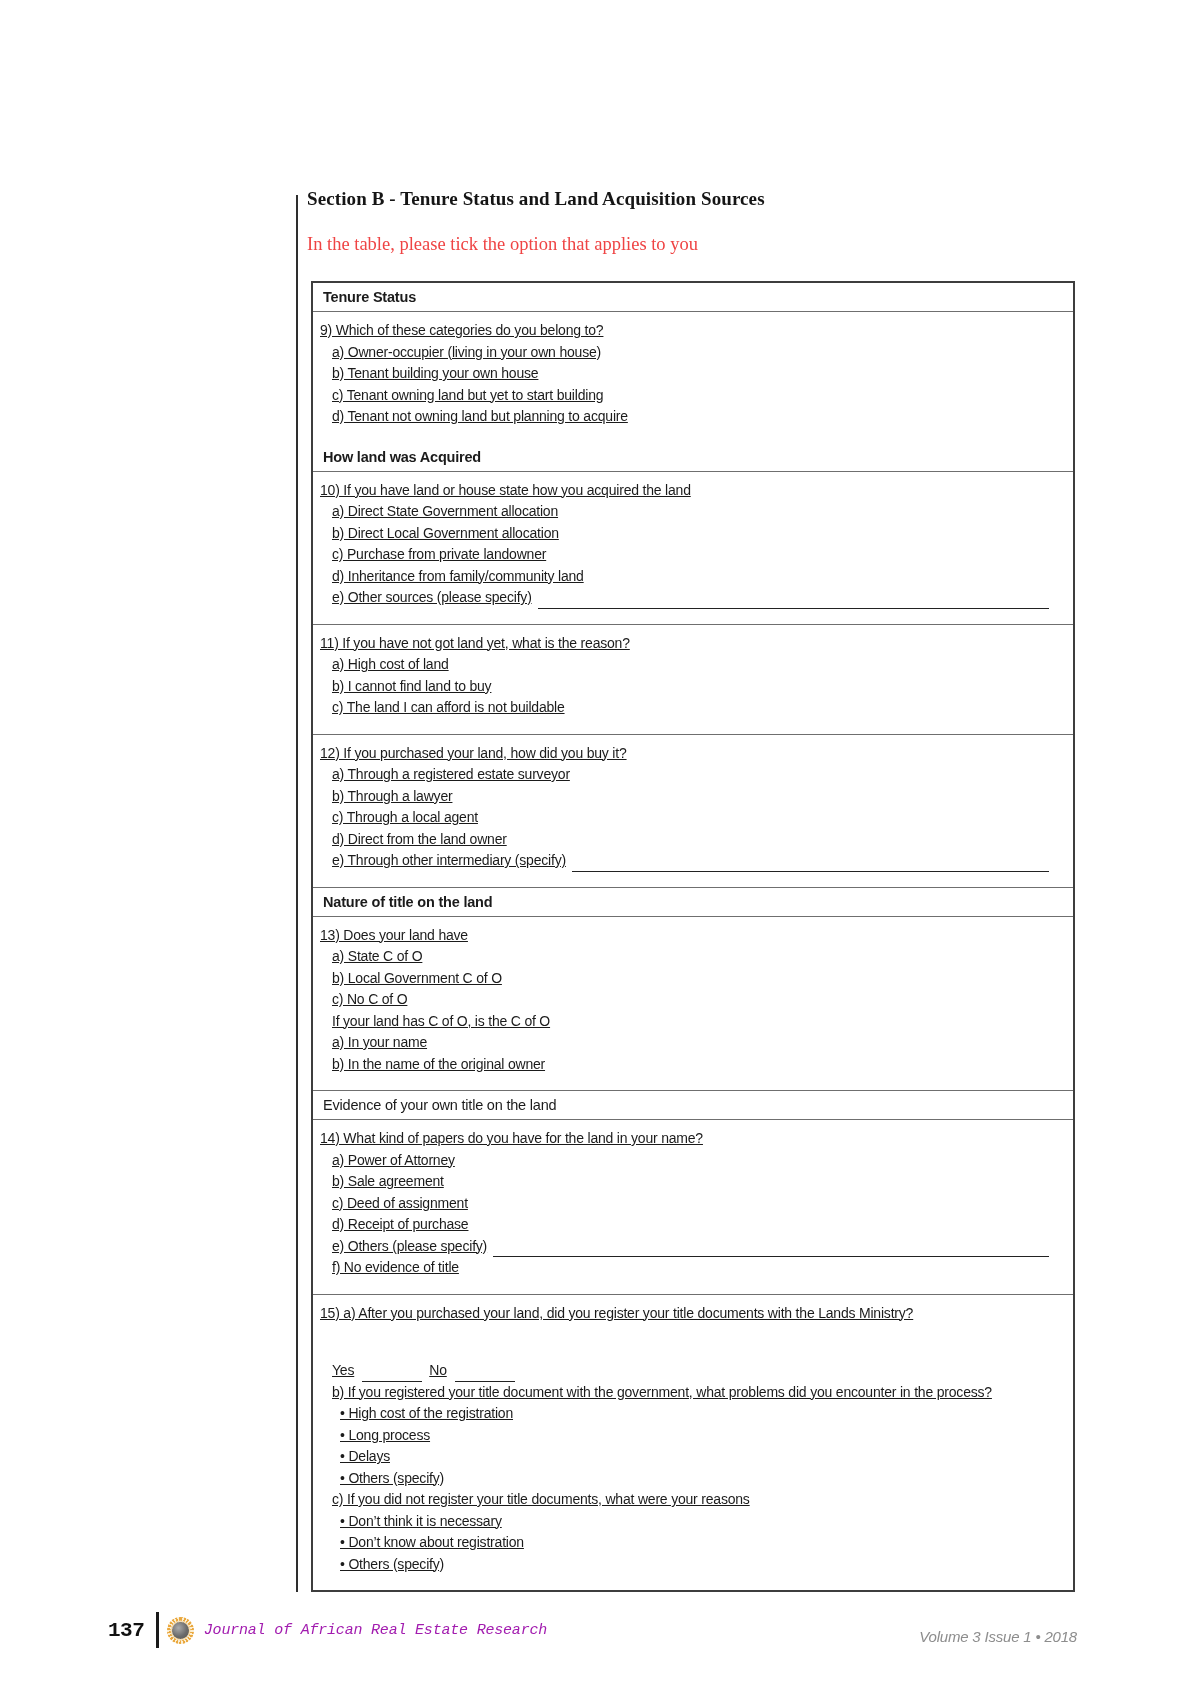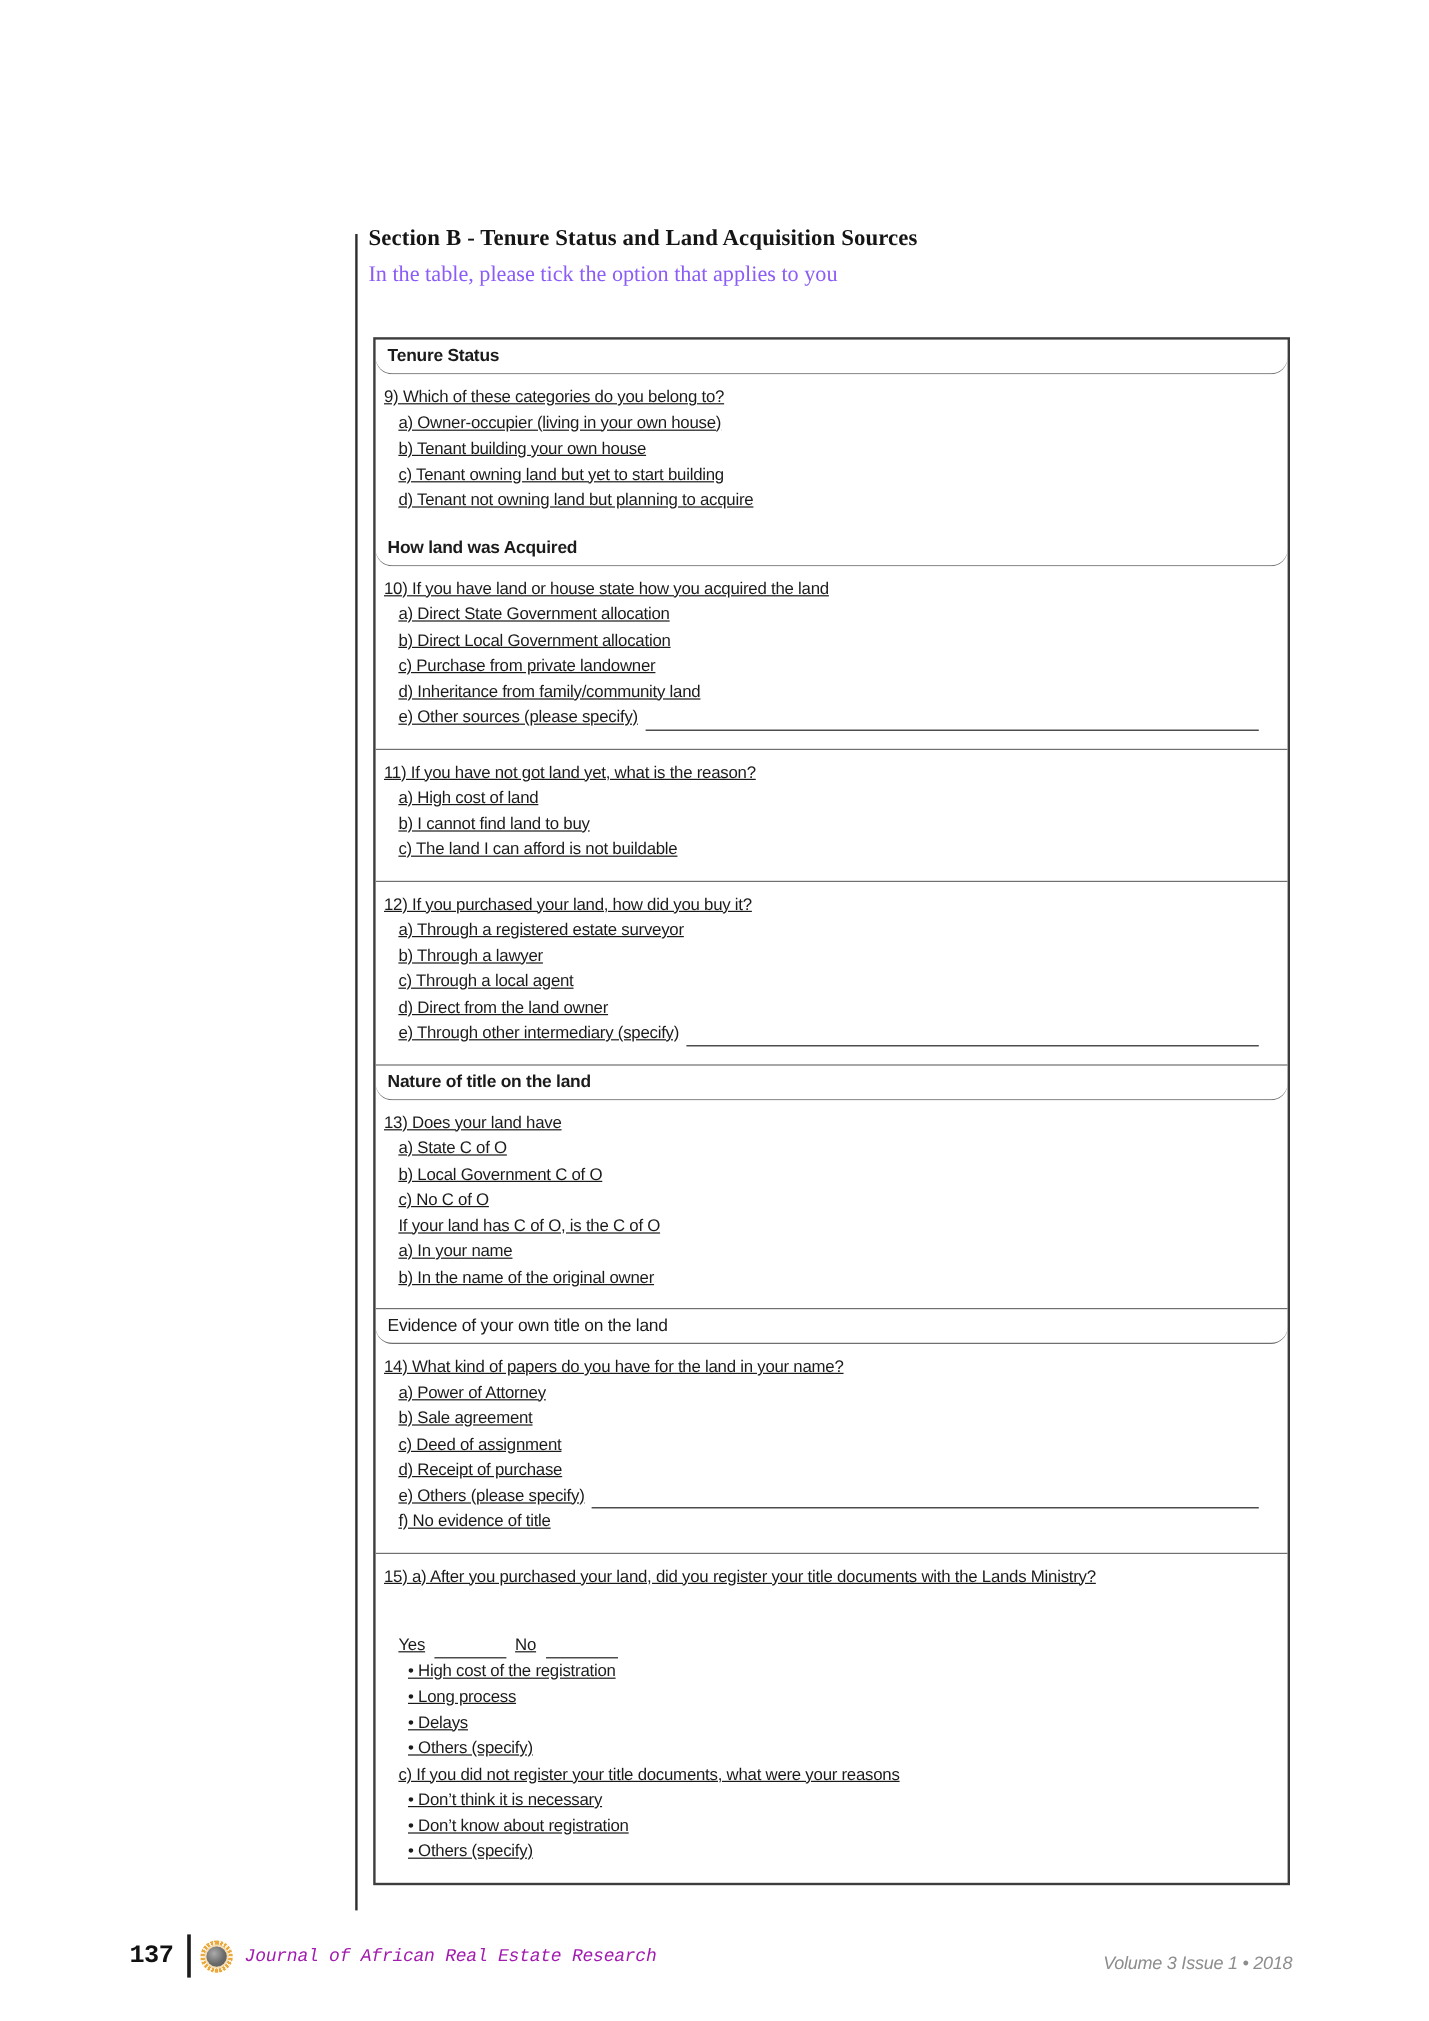--- a/index.html
+++ b/index.html
@@ -19,38 +19,38 @@
     width:2px;height:1397px;background:#2e2e2e;
   }
 
   
   .section-title{
     position:absolute;left:307px;top:188px;margin:0;
     font-family:"Liberation Serif",serif;
     font-size:19px;font-weight:600;letter-spacing:.1px;color:#151515;
   }
   .instruction{
-    position:absolute;left:307px;top:219px;margin:0;
+    position:absolute;left:307px;top:234px;margin:0;
     font-family:"Liberation Serif",serif;
-    font-size:18.5px;font-weight:400;color:#8b5cf6;
+    font-size:18.5px;font-weight:400;color:#ef4444;
   }
 
   
   .survey-table{
     position:absolute;left:311px;top:281px;width:764px;
     border:2px solid #3d3d3d;
     box-sizing:border-box;
     font-size:14px;letter-spacing:-0.2px;color:#1b1b1b;
   }
   .trow{border-bottom:1px solid #6f6f6f;}
   .trow:last-child{border-bottom:none;}
   .trow.no-border{border-bottom:none;}
   .thead-row{
     font-weight:bold;font-size:14.5px;
-    padding:5px 12px 4px 10px;line-height:19px;border-radius:14px;
+    padding:5px 12px 4px 10px;line-height:19px;
   }
   .thead-row.normal{font-weight:400;}
   .tq-row{padding:8px 23px 15px 7px;text-decoration:underline;}
   .line{
     line-height:21.5px;display:flex;align-items:flex-end;
     white-space:nowrap;
   }
   .indent-0{padding-left:0;}
   .indent-1{padding-left:12px;}
   .indent-2{padding-left:20px;align-items:flex-end;}
@@ -233,20 +233,23 @@
       <div class="trow tq-row">
         <div class="line indent-0">
           <span>15) a) After you purchased your land, did you register your title documents with the Lands Ministry?</span>
         </div>
         <div class="line indent-1">
           <span class="seg-text">Yes</span>
           <span class="blank-rule" style="width: 60px;"></span>
           <span class="seg-text">No</span>
           <span class="blank-rule" style="width: 60px;"></span>
         </div>
+        <div class="line indent-1">
+          <span>b) If you registered your title document with the government, what problems did you encounter in the process?</span>
+        </div>
         <div class="line indent-2">
           <span>• High cost of the registration</span>
         </div>
         <div class="line indent-2">
           <span>• Long process</span>
         </div>
         <div class="line indent-2">
           <span>• Delays</span>
         </div>
         <div class="line indent-2">

